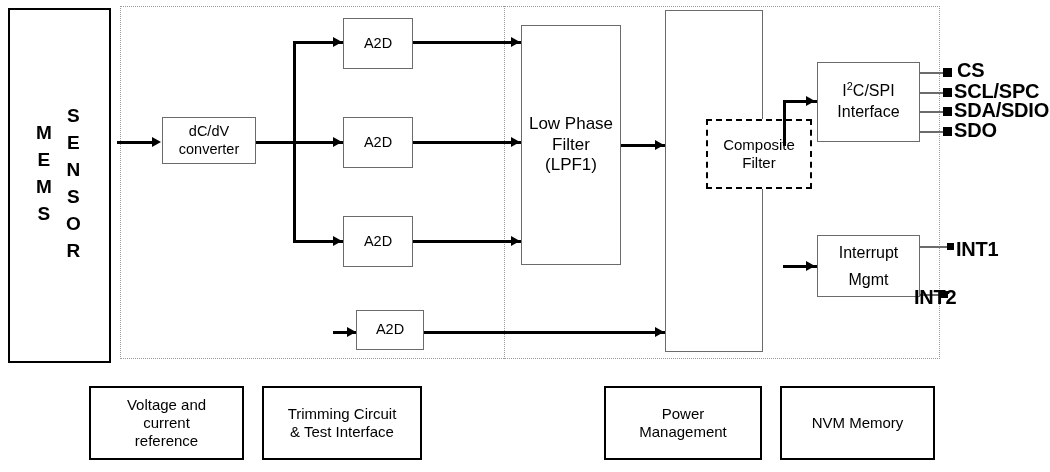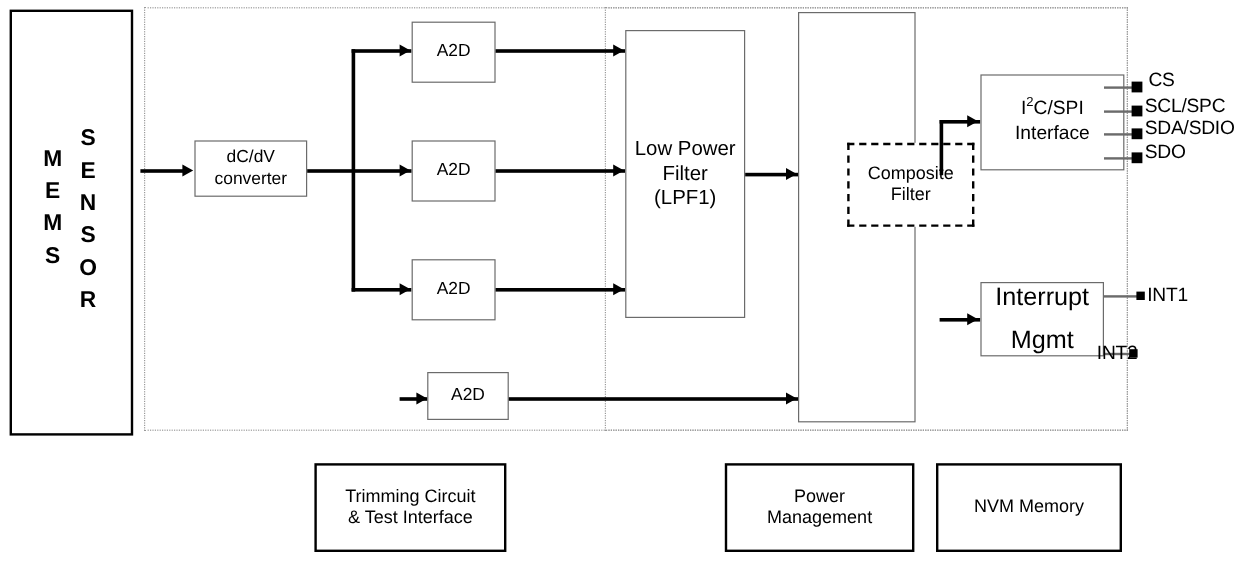--- a/index.html
+++ b/index.html
@@ -58,22 +58,22 @@
     border-left: 9px solid #000000;
   }
   .pin-sq {
     position: absolute;
     width: 9px; height: 9px;
     background: #000000;
   }
   .pin-sq.small { width: 7px; height: 7px; }
   .pin-label {
     position: absolute;
-    font-weight: normal;
-    font-size: 16px;
+    font-weight: bold;
+    font-size: 20px;
     white-space: nowrap;
     letter-spacing: -0.2px;
   }
   .mems-text {
     position: absolute;
     font-size: 19px;
     font-weight: bold;
     line-height: 1.42;
     text-align: center;
     white-space: pre;
@@ -127,42 +127,42 @@
 
   <div class="wire-h" style="left:413px; top:41px; width:108px;"></div>
   <div class="arrow" style="left:511px; top:37px;"></div>
 
   <div class="wire-h" style="left:413px; top:141px; width:108px;"></div>
   <div class="arrow" style="left:511px; top:137px;"></div>
 
   <div class="wire-h" style="left:413px; top:240px; width:108px;"></div>
   <div class="arrow" style="left:511px; top:236px;"></div>
 
-  <div class="node box-thin lbl" style="left:521px; top:25px; width:100px; height:240px; font-size:17px;">Low Power
+  <div class="node box-thin lbl" style="left:521px; top:25px; width:100px; height:240px; font-size:17px;">Low Phase
 Filter
 (LPF1)</div>
 
   <div class="wire-h" style="left:621px; top:144px; width:44px;"></div>
   <div class="arrow" style="left:655px; top:140px;"></div>
 
   <div class="node box-thin" style="left:665px; top:10px; width:98px; height:342px; align-items:flex-start;padding-left:34px;">
     <div style="position:relative; width:100%; height:100%;">
       <div class="node box-dashed lbl" style="left:6px; top:108px; width:106px; height:70px; font-size:15px; border-width:2.2px;">Composite
 Filter</div>
     </div>
   </div>
 
   <div class="wire-v" style="left:783px; top:100px; height:46px;"></div>
   <div class="wire-h" style="left:783px; top:100px; width:34px;"></div>
   <div class="arrow" style="left:806px; top:96px;"></div>
 
   <div class="wire-h" style="left:783px; top:265px; width:34px;"></div>
   <div class="arrow" style="left:806px; top:261px;"></div>
 
-  <div class="node box-thin" style="left:817px; top:62px; width:120px; height:80px; font-size:16px;">
+  <div class="node box-thin" style="left:817px; top:62px; width:103px; height:80px; font-size:16px;">
     <div style="line-height:1.3;">
       <div><span>I</span><sup>2</sup><span>C/SPI</span></div>
       <div>Interface</div>
     </div>
   </div>
 
   <div class="wire-thin-h" style="left:920px; top:72px; width:24px;"></div>
   <div class="wire-thin-h" style="left:920px; top:92px; width:24px;"></div>
   <div class="wire-thin-h" style="left:920px; top:111px; width:24px;"></div>
   <div class="wire-thin-h" style="left:920px; top:131px; width:24px;"></div>
@@ -170,40 +170,43 @@
   <div class="pin-sq" style="left:943px; top:68px;"></div>
   <div class="pin-sq" style="left:943px; top:88px;"></div>
   <div class="pin-sq" style="left:943px; top:107px;"></div>
   <div class="pin-sq" style="left:943px; top:127px;"></div>
 
   <div class="pin-label" style="left:957px; top:59px;">CS</div>
   <div class="pin-label" style="left:954px; top:80px;">SCL/SPC</div>
   <div class="pin-label" style="left:954px; top:99px;">SDA/SDIO</div>
   <div class="pin-label" style="left:954px; top:119px;">SDO</div>
 
-  <div class="node box-thin lbl" style="left:817px; top:235px; width:103px; height:62px; font-size:21px; line-height:1.7;">Interrupt
+  <div class="node box-thin lbl" style="left:817px; top:235px; width:103px; height:62px; font-size:16px; line-height:1.7;">Interrupt
 Mgmt</div>
 
   <div class="wire-thin-h" style="left:920px; top:246px; width:28px;"></div>
   <div class="wire-thin-h" style="left:920px; top:294px; width:22px;"></div>
 
   <div class="pin-sq small" style="left:947px; top:243px;"></div>
   <div class="pin-sq small" style="left:941px; top:291px;"></div>
 
   <div class="pin-label" style="left:956px; top:238px;">INT1</div>
   <div class="pin-label" style="left:914px; top:286px;">INT2</div>
 
 
   <div class="wire-h" style="left:333px; top:331px; width:24px;"></div>
   <div class="arrow" style="left:347px; top:327px;"></div>
 
   <div class="node box-thin" style="left:356px; top:310px; width:68px; height:40px; font-size:14.5px;">A2D</div>
 
   <div class="wire-h" style="left:424px; top:331px; width:241px;"></div>
   <div class="arrow" style="left:655px; top:327px;"></div>
 
+  <div class="node box-heavy lbl" style="left:89px; top:386px; width:155px; height:74px; font-size:15px;">Voltage and
+current
+reference</div>
   <div class="node box-heavy lbl" style="left:262px; top:386px; width:160px; height:74px; font-size:15px;">Trimming Circuit
 &amp; Test Interface</div>
   <div class="node box-heavy lbl" style="left:780px; top:386px; width:155px; height:74px; font-size:15px;">NVM Memory</div>
   <div class="node box-heavy lbl" style="left:604px; top:386px; width:158px; height:74px; font-size:15px;">Power
 Management</div>
 
 </div>
 
 </body></html>

